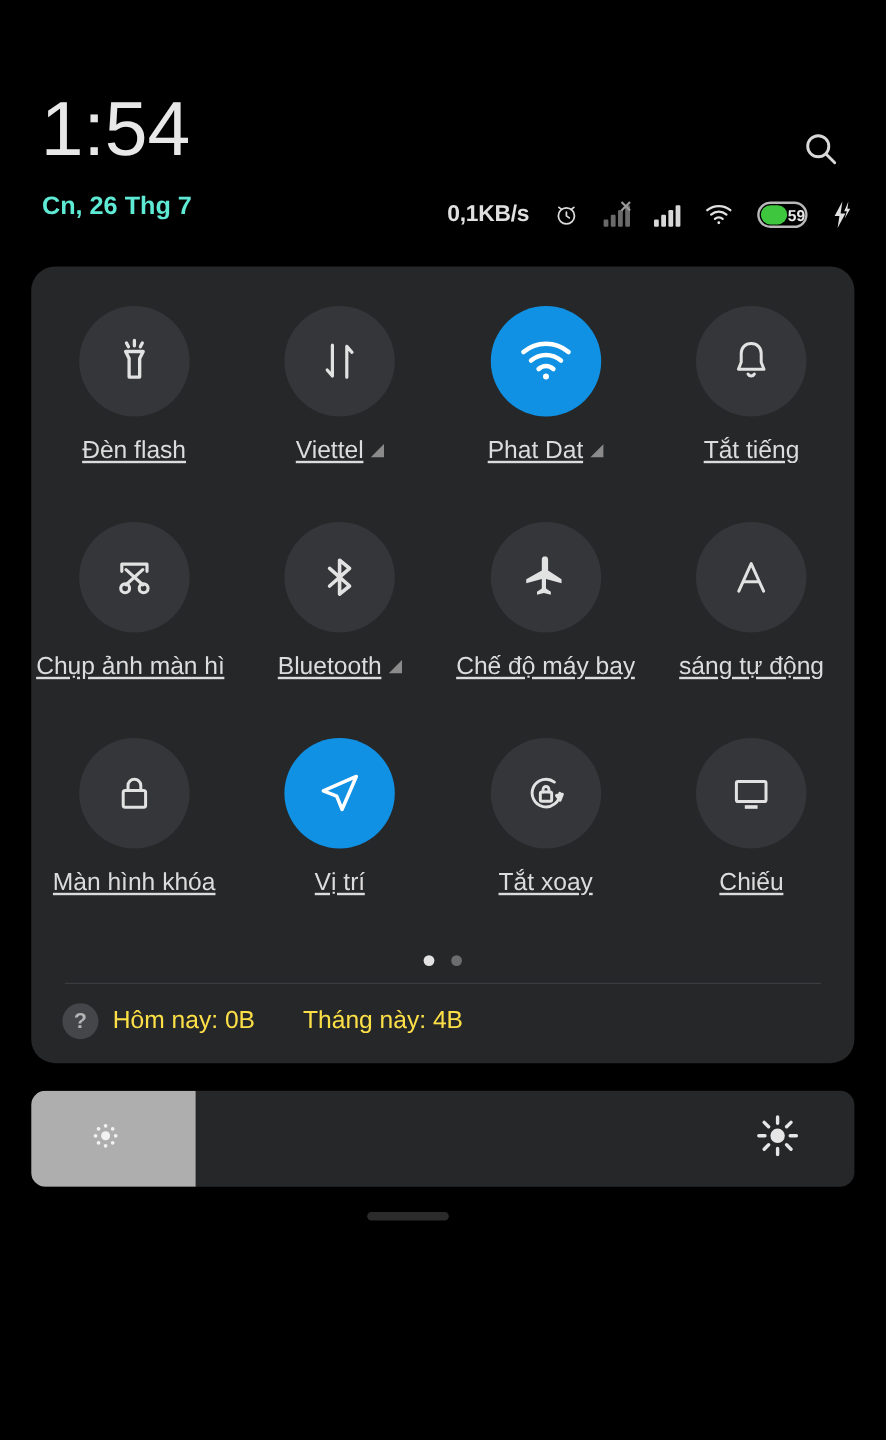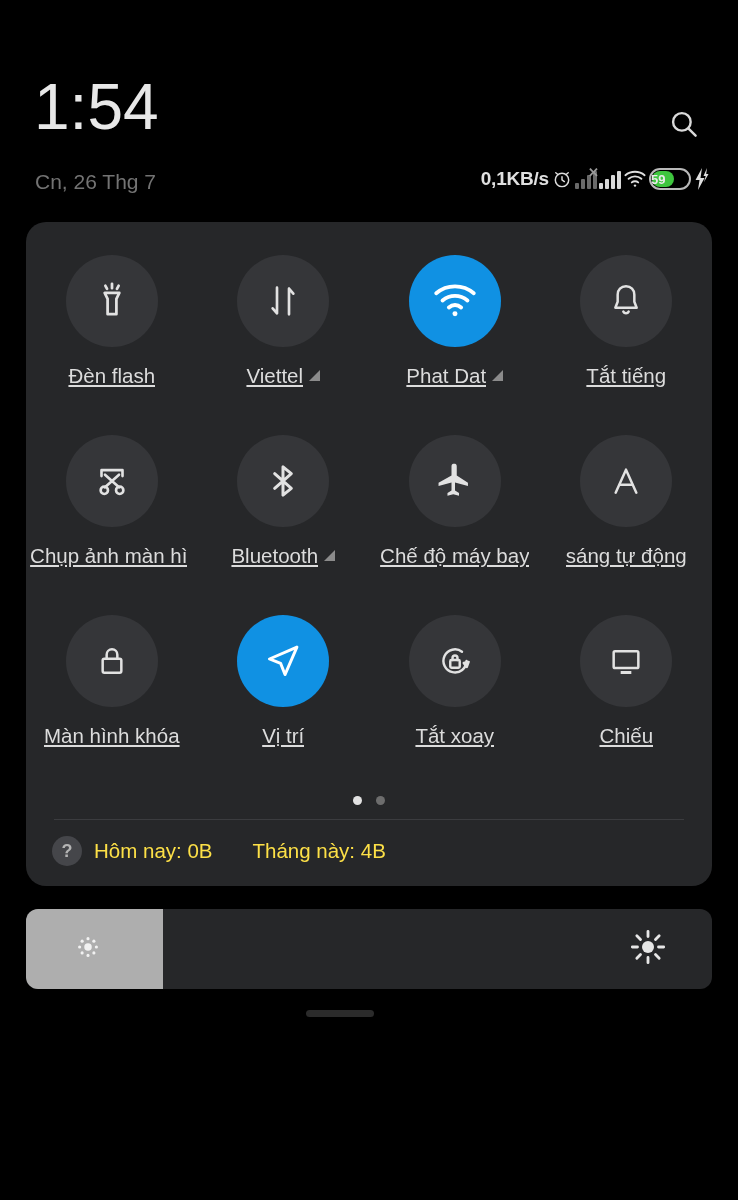--- a/index.html
+++ b/index.html
@@ -18,40 +18,40 @@
     font-size:64px; font-weight:300; color:#e8e8e8;
     letter-spacing:0px; line-height:70px;
   }
   .search-btn {
     position:absolute; right:30px; top:100px;
     width:48px; height:48px;
     display:flex; align-items:center; justify-content:center;
   }
   .search-btn svg { display:block; }
   .date {
-    position:absolute; left:35px; top:170px;
-    font-size:21px; color:#737373; font-weight:400;
+    position:absolute; left:35px; top:160px;
+    font-size:21px; color:#5eead4; font-weight:700;
   }
   .statusicons {
     position:absolute; right:26px; top:166px;
-    display:flex; align-items:center; gap:2px; height:26px;
+    display:flex; align-items:center; gap:20px; height:26px;
   }
   .net-speed { font-size:19px; color:#e0e0e0; font-weight:700; letter-spacing:-0.2px; }
   .si { display:flex; align-items:flex-end; }
   .batt {
     position:relative; width:42px; height:22px;
     border:2px solid #b9b9b9; border-radius:11px;
     display:flex; align-items:center; overflow:hidden;
   }
   .batt::after{
     content:""; position:absolute; right:-5px; top:6px;
     width:3px; height:8px; background:#b9b9b9; border-radius:0 2px 2px 0;
   }
   .batt-fill { position:absolute; left:1px; top:1px; bottom:1px; width:59%; background:#3ec63e; border-radius:9px; }
-  .batt-txt { position:relative; z-index:2; width:100%; text-align:left; font-size:13px; color:#eaeaea; font-weight:700; }
+  .batt-txt { position:relative; z-index:2; width:100%; text-align:right; font-size:13px; color:#eaeaea; font-weight:700; }
 
   
   .bars { display:flex; align-items:flex-end; gap:2px; height:20px; }
   .bars i { display:block; width:4px; background:#d8d8d8; border-radius:1px; }
   .bars.dim i { background:#6a6a6a; }
   .sigwrap { position:relative; display:flex; align-items:flex-end; }
   .sig-x { position:absolute; right:-2px; top:-1px; font-size:13px; color:#9a9a9a; font-weight:700; line-height:10px; }
 
   
   .qs-panel {

